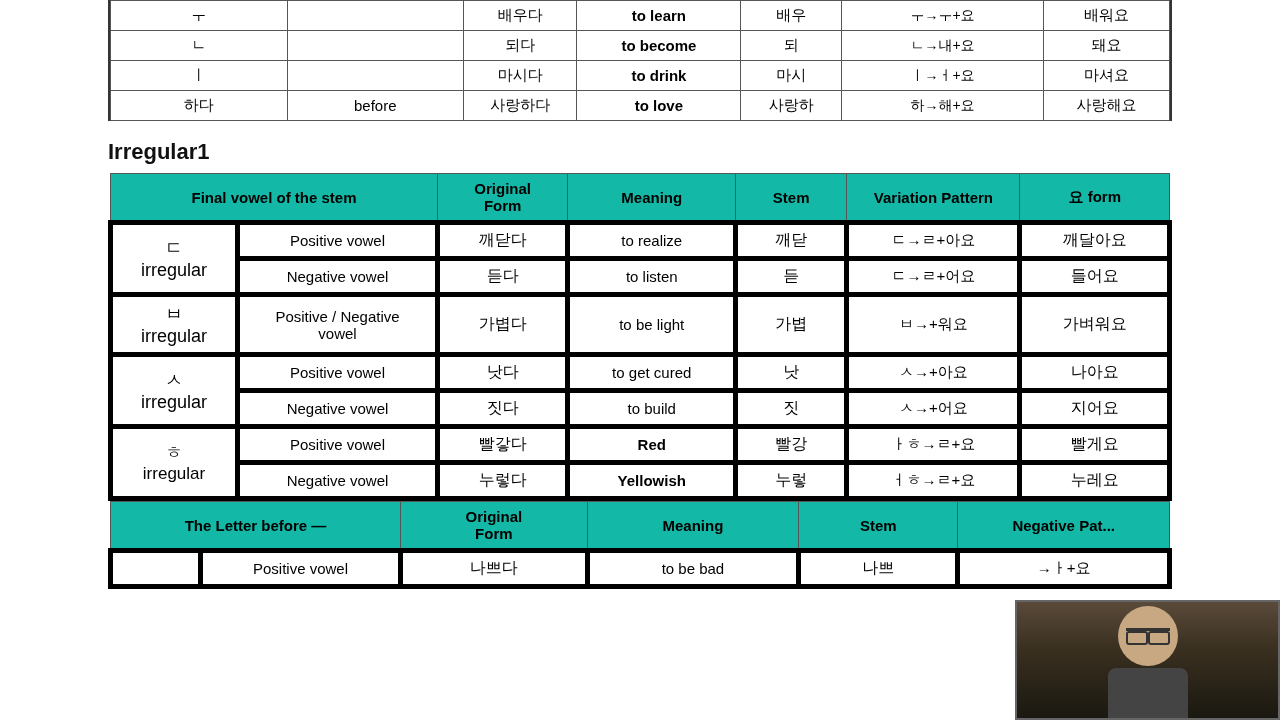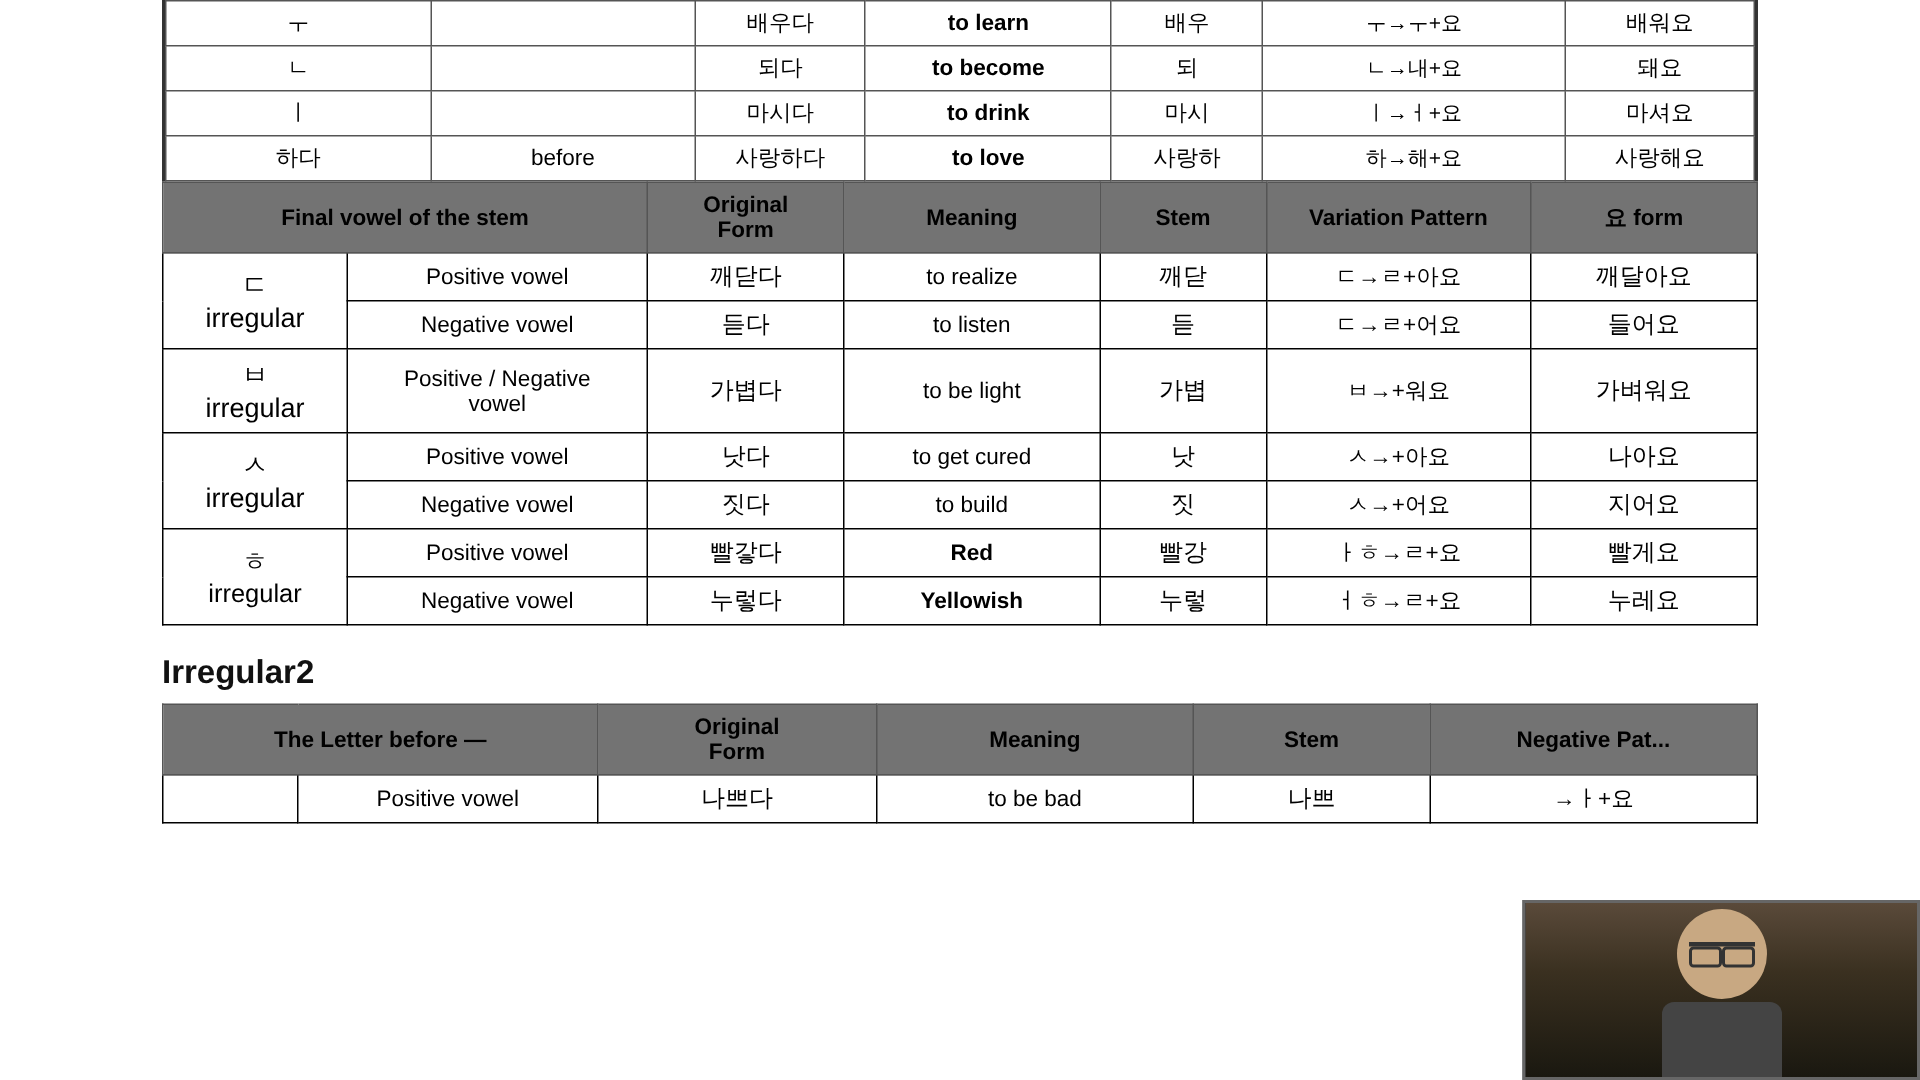--- a/index.html
+++ b/index.html
@@ -42,29 +42,29 @@
       font-weight: bold;
       margin: 18px 0 8px 108px;
       color: #111;
     }
 
     
     .table-wrap {
       margin: 0 108px;
     }
     .main-table th {
-      background: #737373;
+      background: #14b8a6;
       font-weight: bold;
       font-size: 15px;
       border: 1px solid #555;
       padding: 6px 10px;
     }
     .main-table td {
       font-size: 15px;
-      border: 1px solid #000000;
+      border: 5px solid #000000;
       padding: 5px 28px;
       text-align: center;
     }
     .main-table .korean {
       font-size: 16px;
     }
 
     
     .webcam-overlay {
       position: absolute;
@@ -179,20 +179,21 @@
           <td class="korean">사랑하다</td>
           <td class="bold-text">to love</td>
           <td class="korean">사랑하</td>
           <td class="arrow-cell">하→해+요</td>
           <td class="korean">사랑해요</td>
         </tr>
       </tbody>
     </table>
   </div>
 
+  <div class="section-title">Irregular1</div>
   <div class="table-wrap">
     <table class="main-table">
       <thead>
         <tr>
           <th colspan="2">Final vowel of the stem</th>
           <th>Original<br>Form</th>
           <th>Meaning</th>
           <th>Stem</th>
           <th>Variation Pattern</th>
           <th>요 form</th>
@@ -260,21 +261,20 @@
           <td class="korean">누렇다</td>
           <td class="bold-text">Yellowish</td>
           <td class="korean">누렇</td>
           <td class="arrow-cell">ㅓㅎ→ㄹ+요</td>
           <td class="korean">누레요</td>
         </tr>
       </tbody>
     </table>
   </div>
 
-  <div class="section-title">Irregular2</div>
   <div class="table-wrap">
     <table class="main-table">
       <thead>
         <tr>
           <th colspan="2">The Letter before —</th>
           <th>Original<br>Form</th>
           <th>Meaning</th>
           <th>Stem</th>
           <th>Negative Pat...</th>
         </tr>

